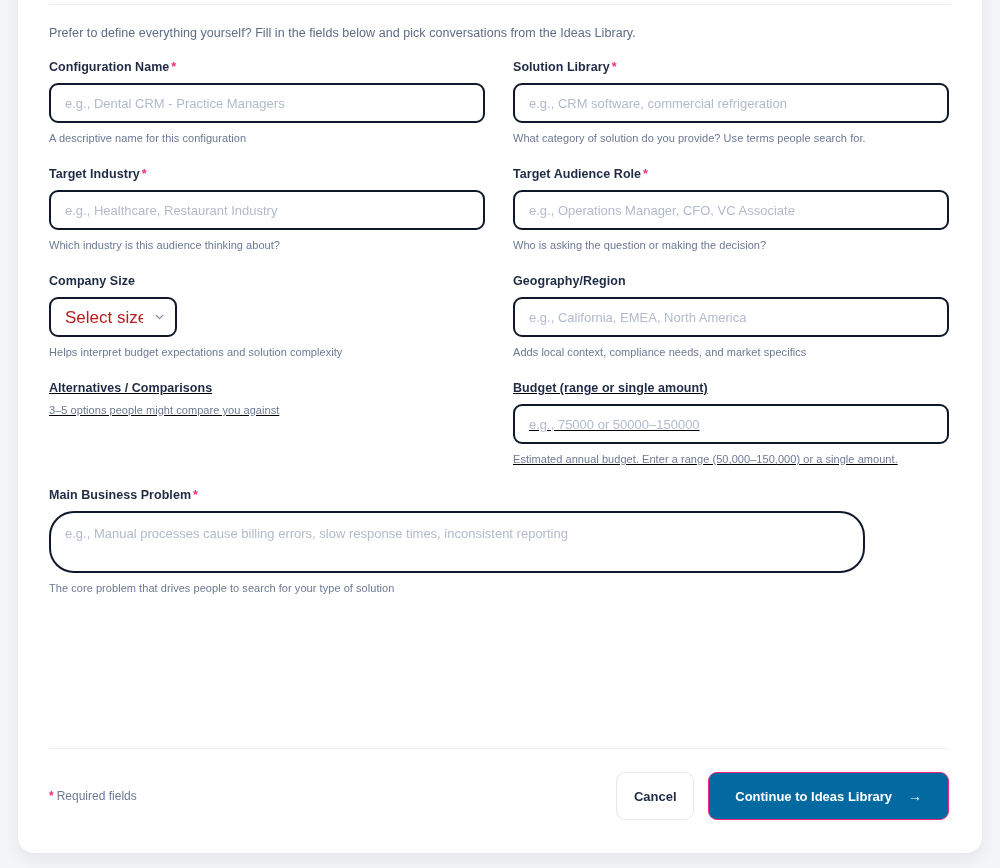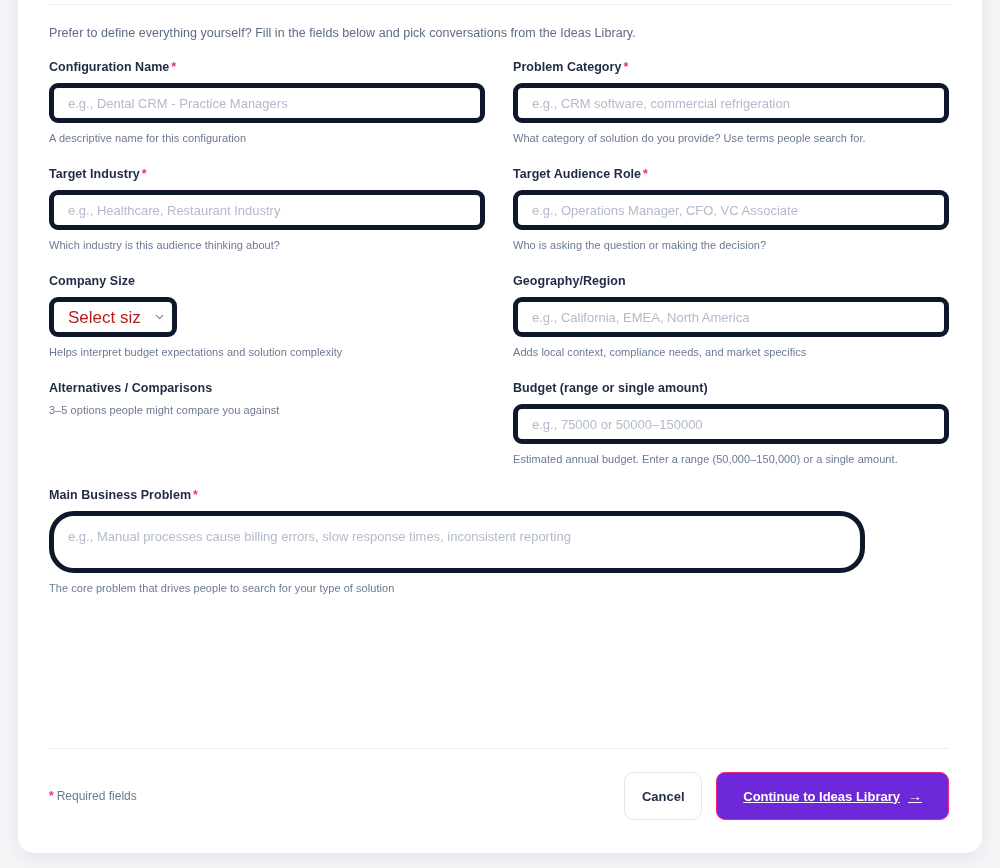--- a/index.html
+++ b/index.html
@@ -83,21 +83,21 @@
     color: #f02f79;
     font-weight: bold;
     margin-left: 2px;
   }
 
   .input,
   .textarea,
   .select {
     display: block;
     width: 100%;
-    border: 5px solid #0f172a;
+    border: 2px solid #0f172a;
     border-radius: 9px;
     background: #ffffff;
     font-family: "Liberation Sans", "DejaVu Sans", sans-serif;
     font-size: 13px;
     color: #2a3550;
     outline: none;
   }
 
   .input {
     height: 40px;
@@ -147,21 +147,21 @@
     margin-top: 9px;
     font-size: 11px;
     color: #6c7994;
     letter-spacing: 0.05px;
   }
 
   
   .row-1 .field { margin-bottom: 23px; }
   .row-2 .field { margin-bottom: 23px; }
   .row-3 .field { margin-bottom: 23px; }
-  .row-4 .field { margin-bottom: 23px; }
+  .row-4 .field { margin-bottom: 23px; text-decoration: underline; }
   .row-5 .field { margin-bottom: 0; }
 
   
   .footer-divider {
     position: absolute;
     left: 31px;
     top: 788px;
     width: 900px;
     height: 1px;
     background: #ecedf1;
@@ -208,26 +208,25 @@
   }
 
   .btn-cancel {
     background: #ffffff;
     border: 1px solid #e6e8ef;
     color: #1f2a44;
     width: 78px;
   }
 
   .btn-primary {
-    background: #6d28d9;
+    background: #0369a1;
     border: 1px solid #f4247c;
     color: #ffffff;
     padding: 0 26px;
-    gap: 8px;
-    text-decoration: underline;
+    gap: 16px;
   }
 
   .arrow-icon {
     font-size: 14px;
     line-height: 1;
   }
 </style>
 </head>
 <body>
 
@@ -243,21 +242,21 @@
       <div class="row row-1">
         <div class="col">
           <div class="field">
             <label class="label"><span>Configuration Name</span><span class="req">*</span></label>
             <input class="input" type="text" placeholder="e.g., Dental CRM - Practice Managers" style="">
             <span class="hint">A descriptive name for this configuration</span>
           </div>
         </div>
         <div class="col">
           <div class="field">
-            <label class="label"><span>Problem Category</span><span class="req">*</span></label>
+            <label class="label"><span>Solution Library</span><span class="req">*</span></label>
             <input class="input" type="text" placeholder="e.g., CRM software, commercial refrigeration" style="">
             <span class="hint">What category of solution do you provide? Use terms people search for.</span>
           </div>
         </div>
       </div>
 
       <div class="row row-2">
         <div class="col">
           <div class="field">
             <label class="label"><span>Target Industry</span><span class="req">*</span></label>

